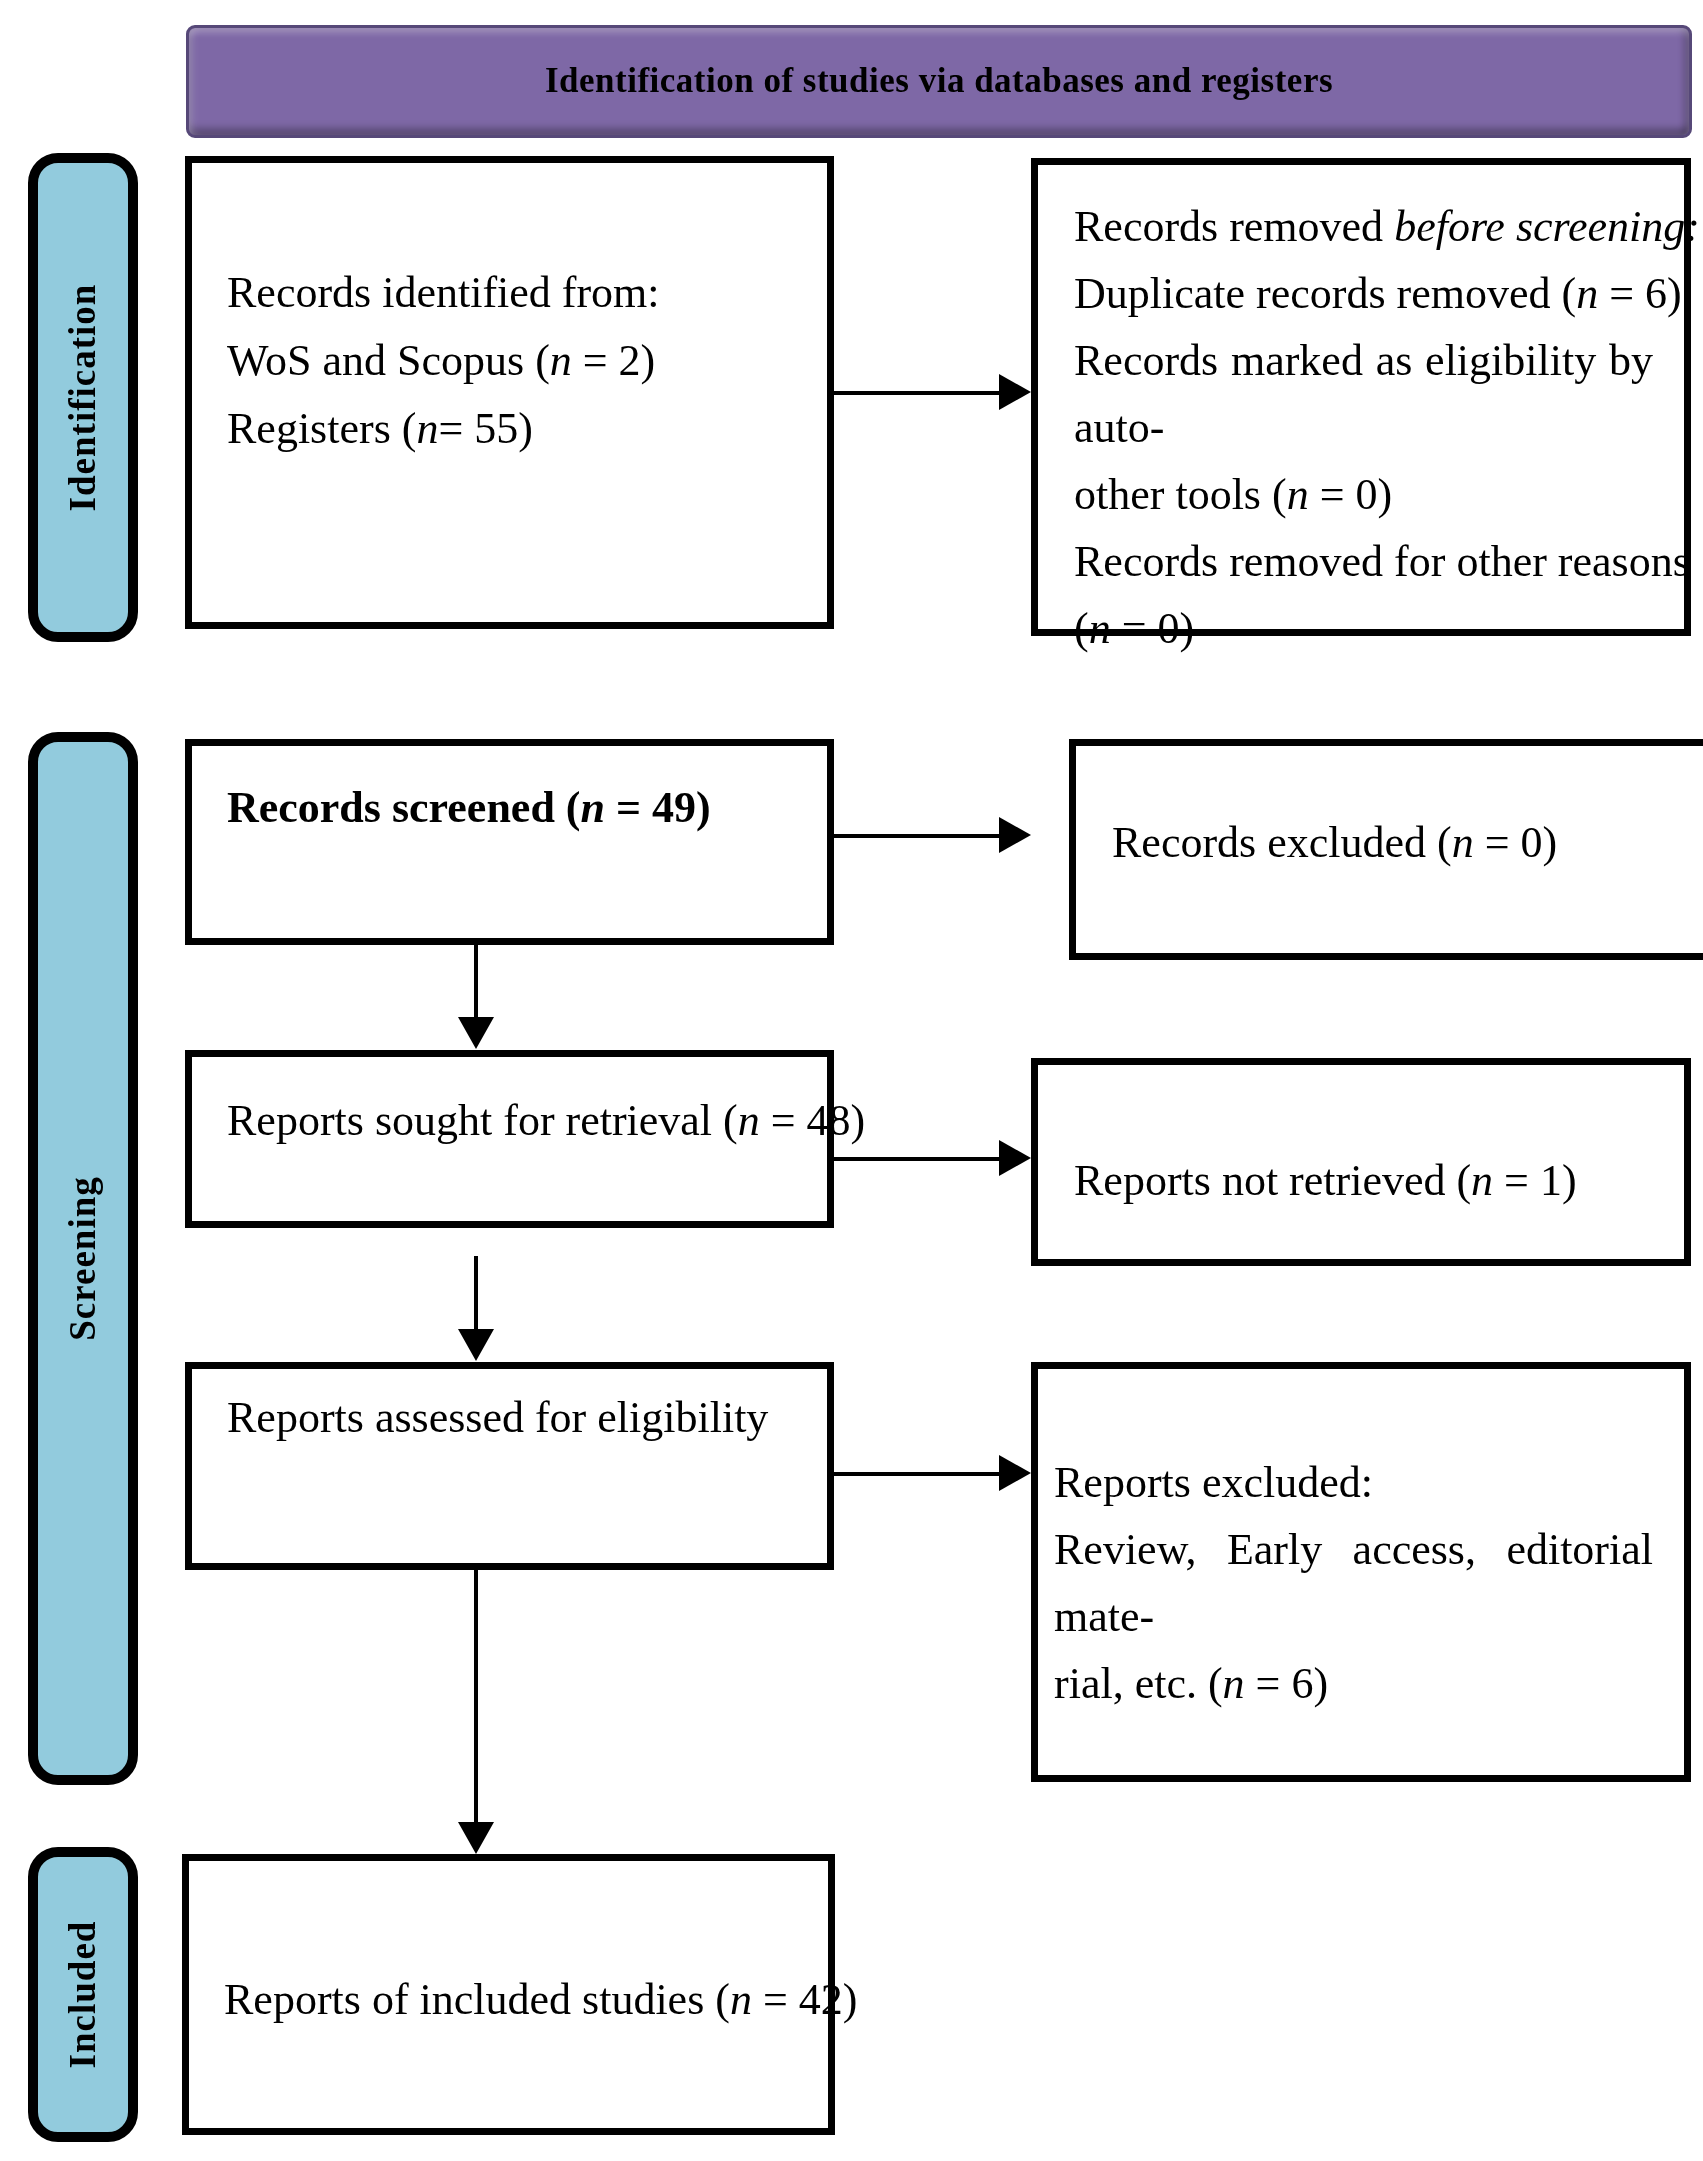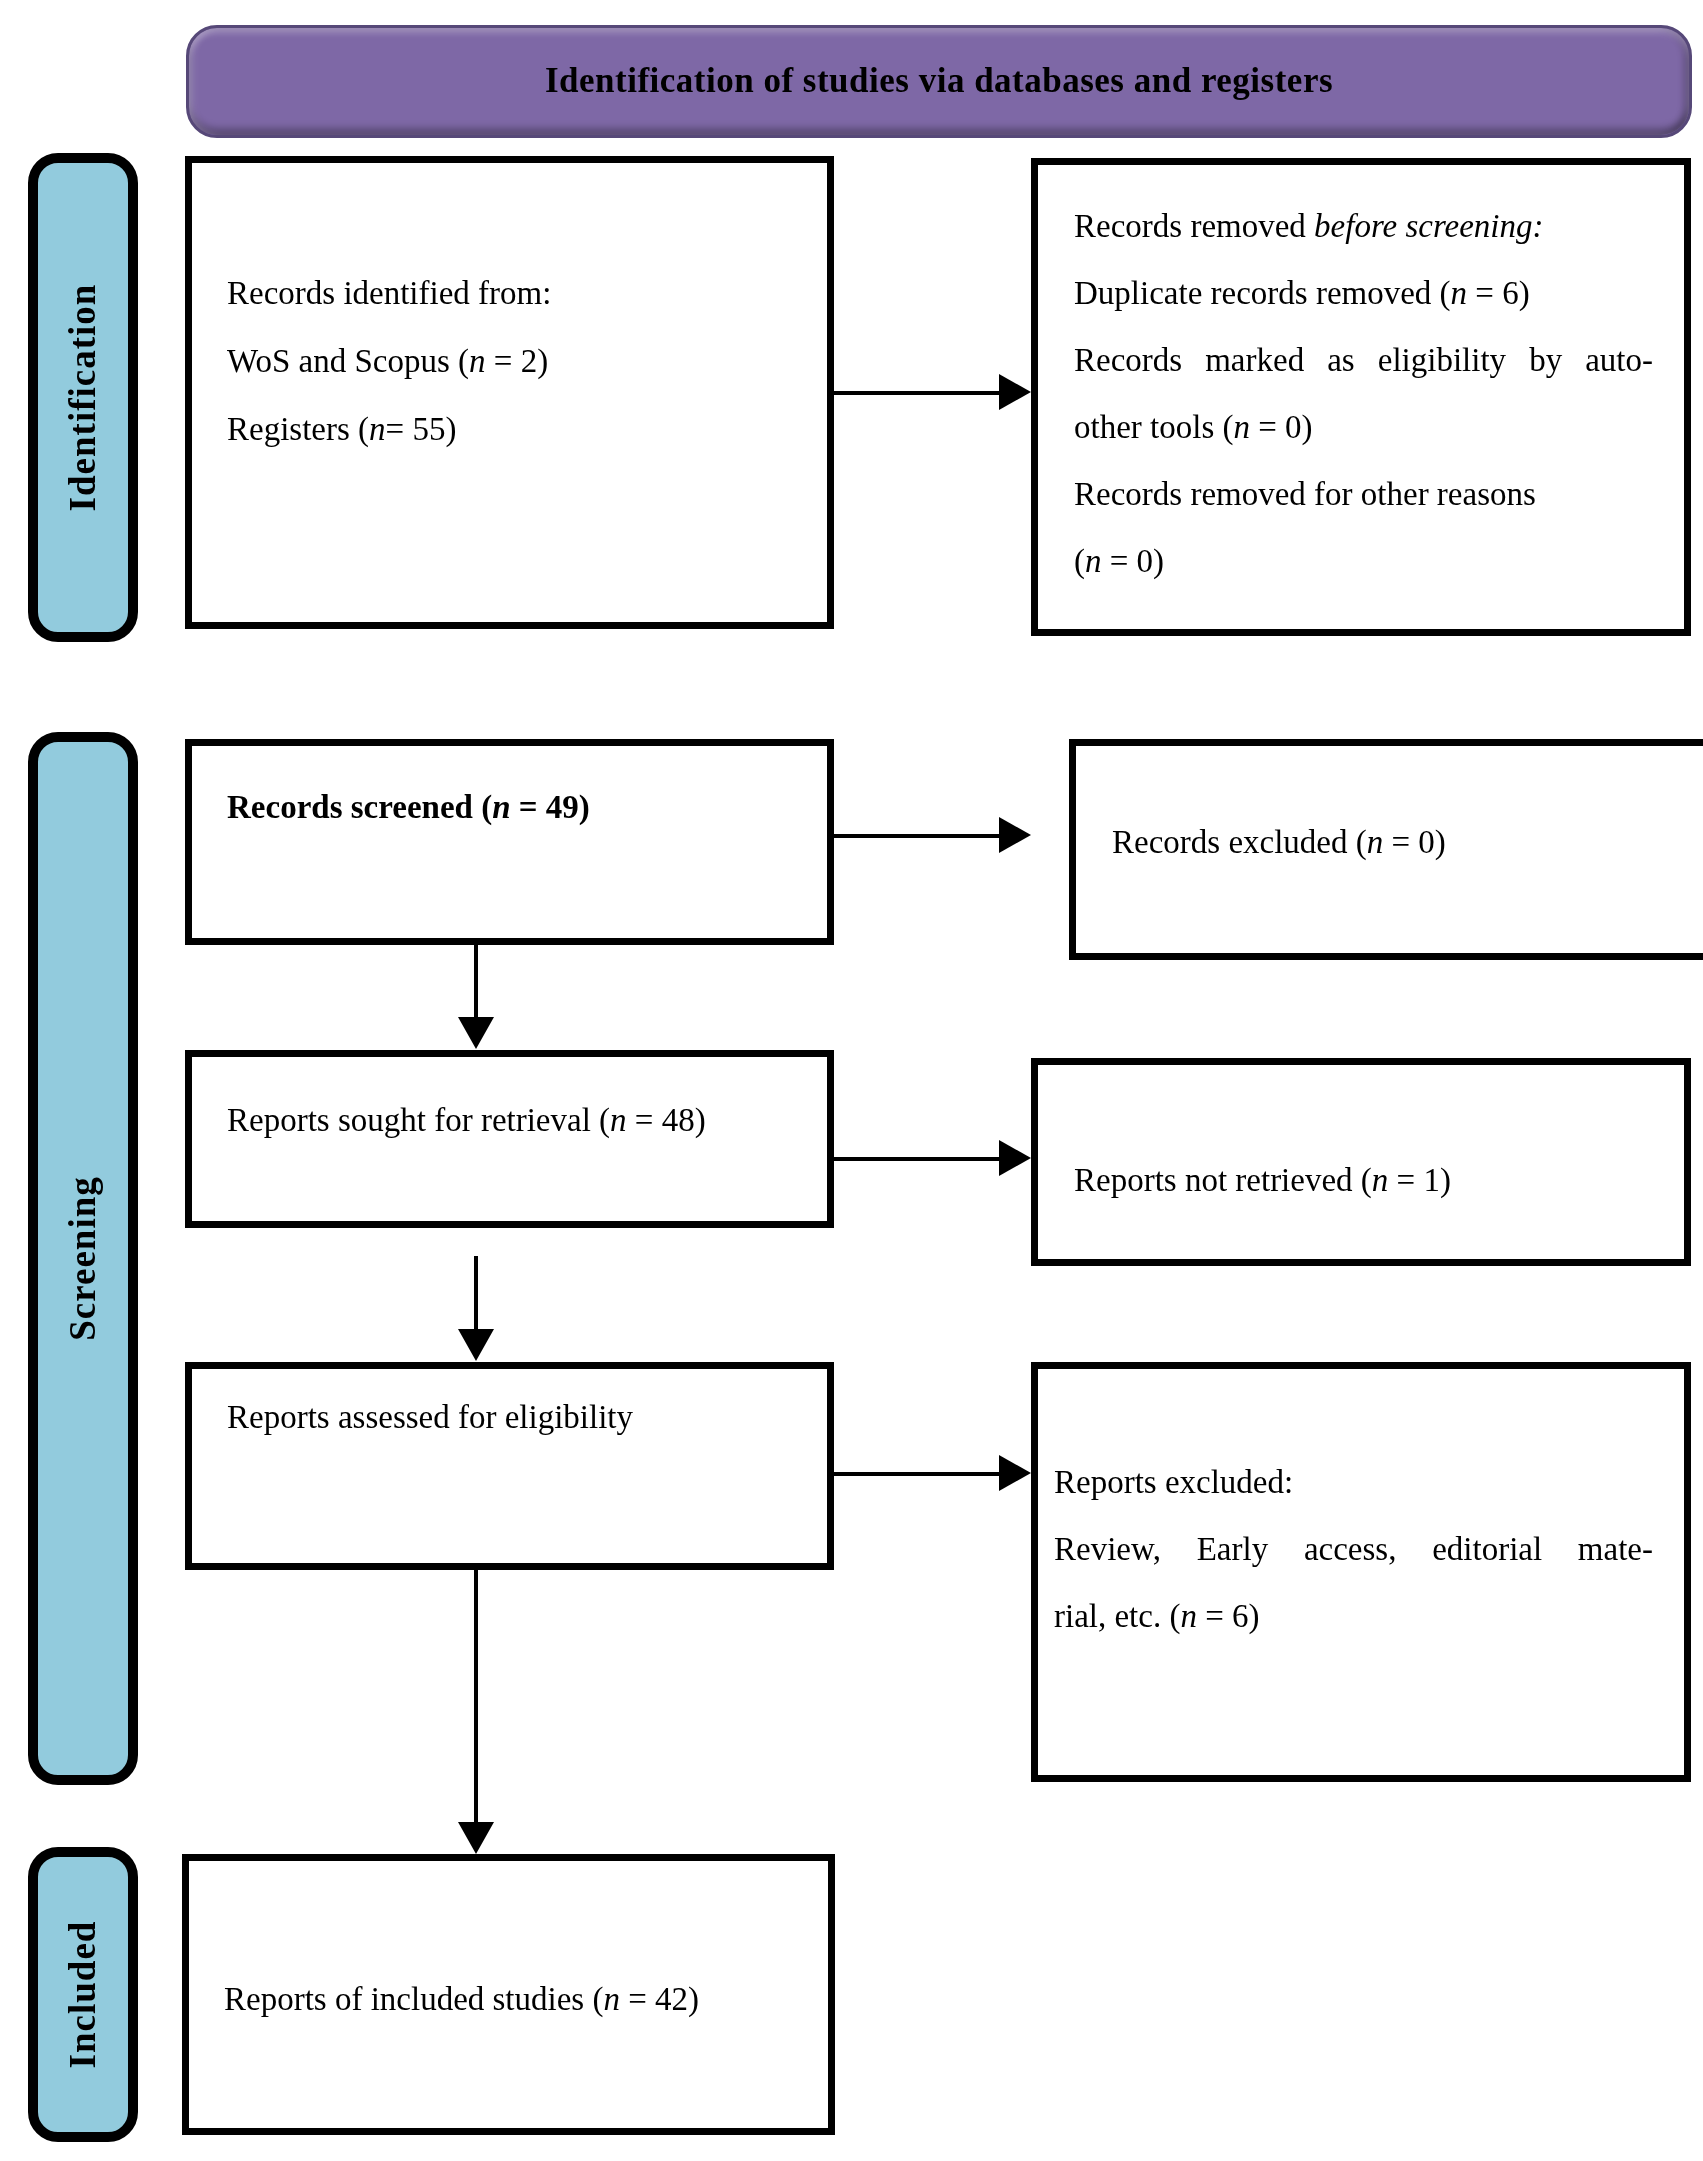--- a/index.html
+++ b/index.html
@@ -14,21 +14,21 @@
   }
 
   
   .banner {
     position: absolute;
     left: 186px; top: 24.6px;
     width: 1506px; height: 113px;
     box-sizing: border-box;
     background: #7E68A6;
     border: 3.9px solid #564878;
-    border-radius: 31px;
+    border-radius: 9px;
     display: flex; align-items: center; justify-content: center;
     box-shadow: inset 0 4.9px 5.9px rgba(255,255,255,0.25),
                 inset 4.9px 0 5.9px rgba(255,255,255,0.14),
                 inset 0 -6.9px 7.9px rgba(0,0,0,0.28),
                 inset -5.9px 0 6.9px rgba(0,0,0,0.18);
   }
   .banner-title {
     font-weight: bold;
     font-size: 35px;
     letter-spacing: 0.5px;
@@ -54,21 +54,21 @@
     font-size: 37px;
     letter-spacing: 1px;
   }
 
   
   .fbox {
     position: absolute;
     box-sizing: border-box;
     background: #ffffff;
     border: 7.9px solid #000;
-    font-size: 33px;
+    font-size: 44px;
     line-height: 67px;
   }
   .fbox .it { font-style: italic; }
   .line { white-space: nowrap; }
   .line.stretch { white-space: normal; text-align: justify; text-align-last: justify; }
 
   #box-records-identified   { left: 185px;  top: 156px;  width: 649px; height: 473px; padding: 96px 29.5px 0 35px; line-height: 68px; }
   #box-records-removed      { left: 1031px; top: 158px;  width: 660px; height: 478px; padding: 27.5px 31px 0 36px; }
   #box-records-screened     { left: 185px;  top: 739px; width: 649px; height: 206px; padding: 27.5px 29.5px 0 35px; font-weight: bold; }
   #box-records-excluded     { left: 1031px; top: 739px; width: 660px; height: 221px; padding: 63px 31px 0 36px; margin-left: 38px; }

